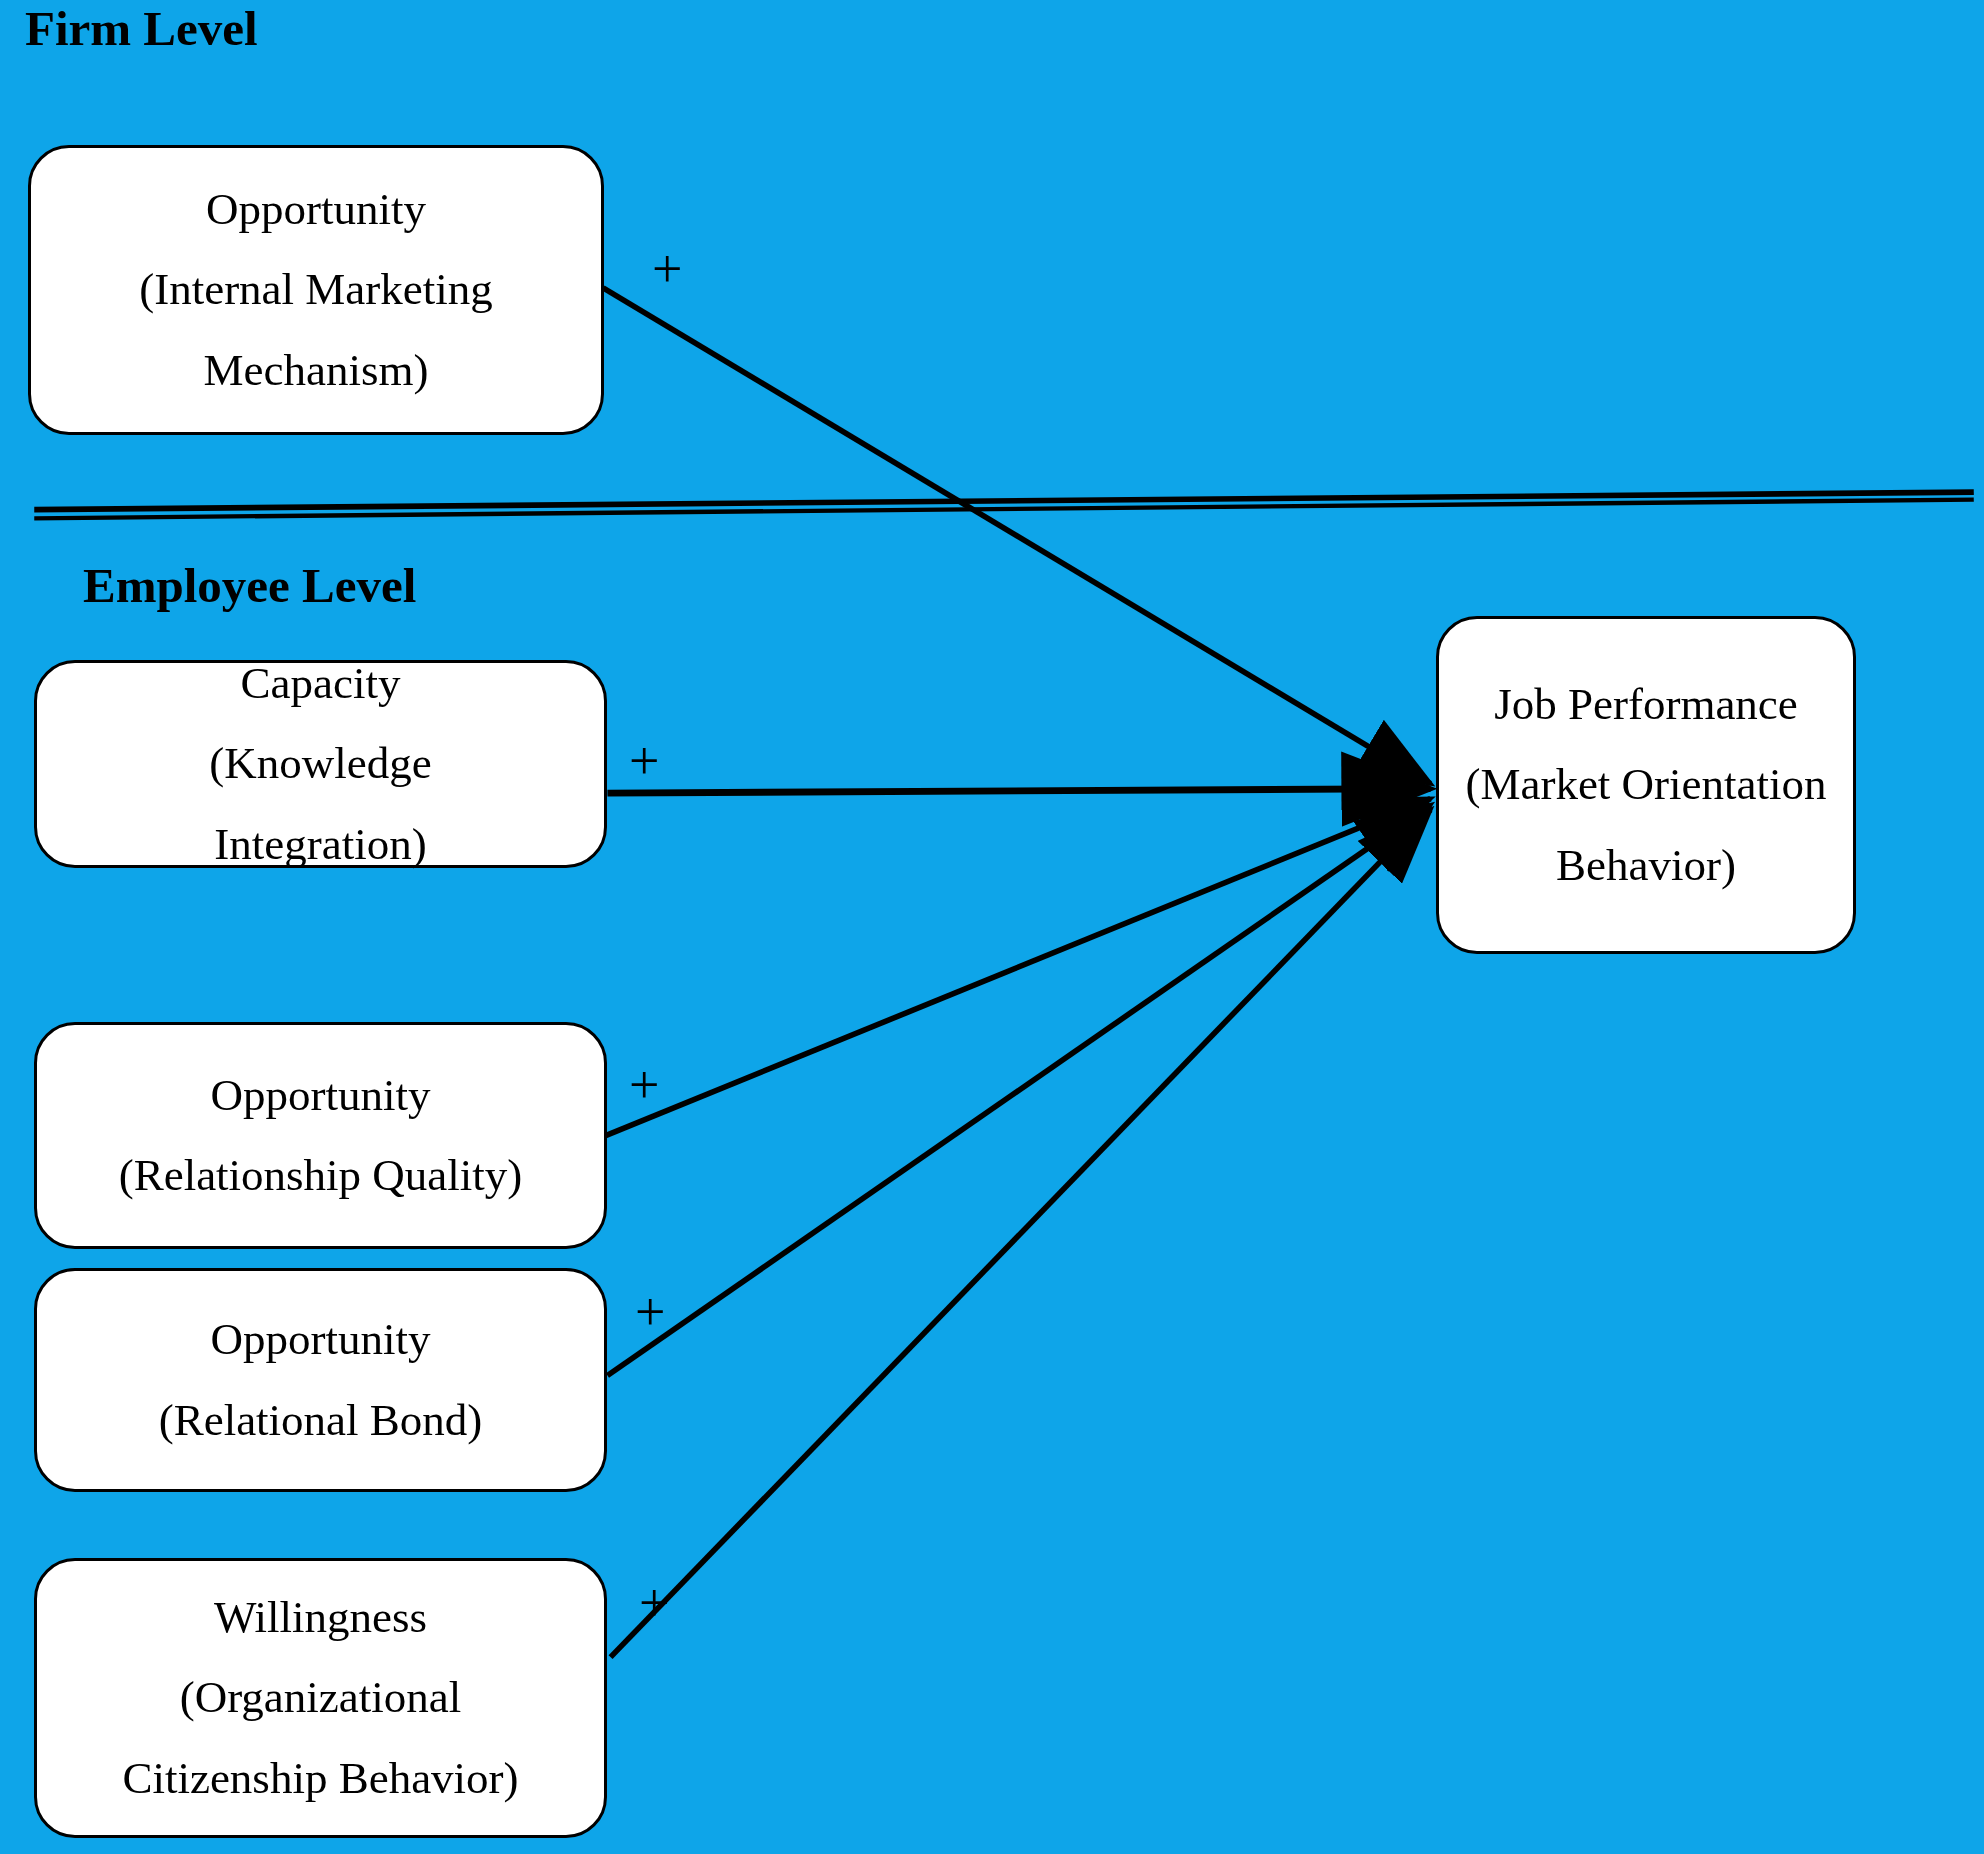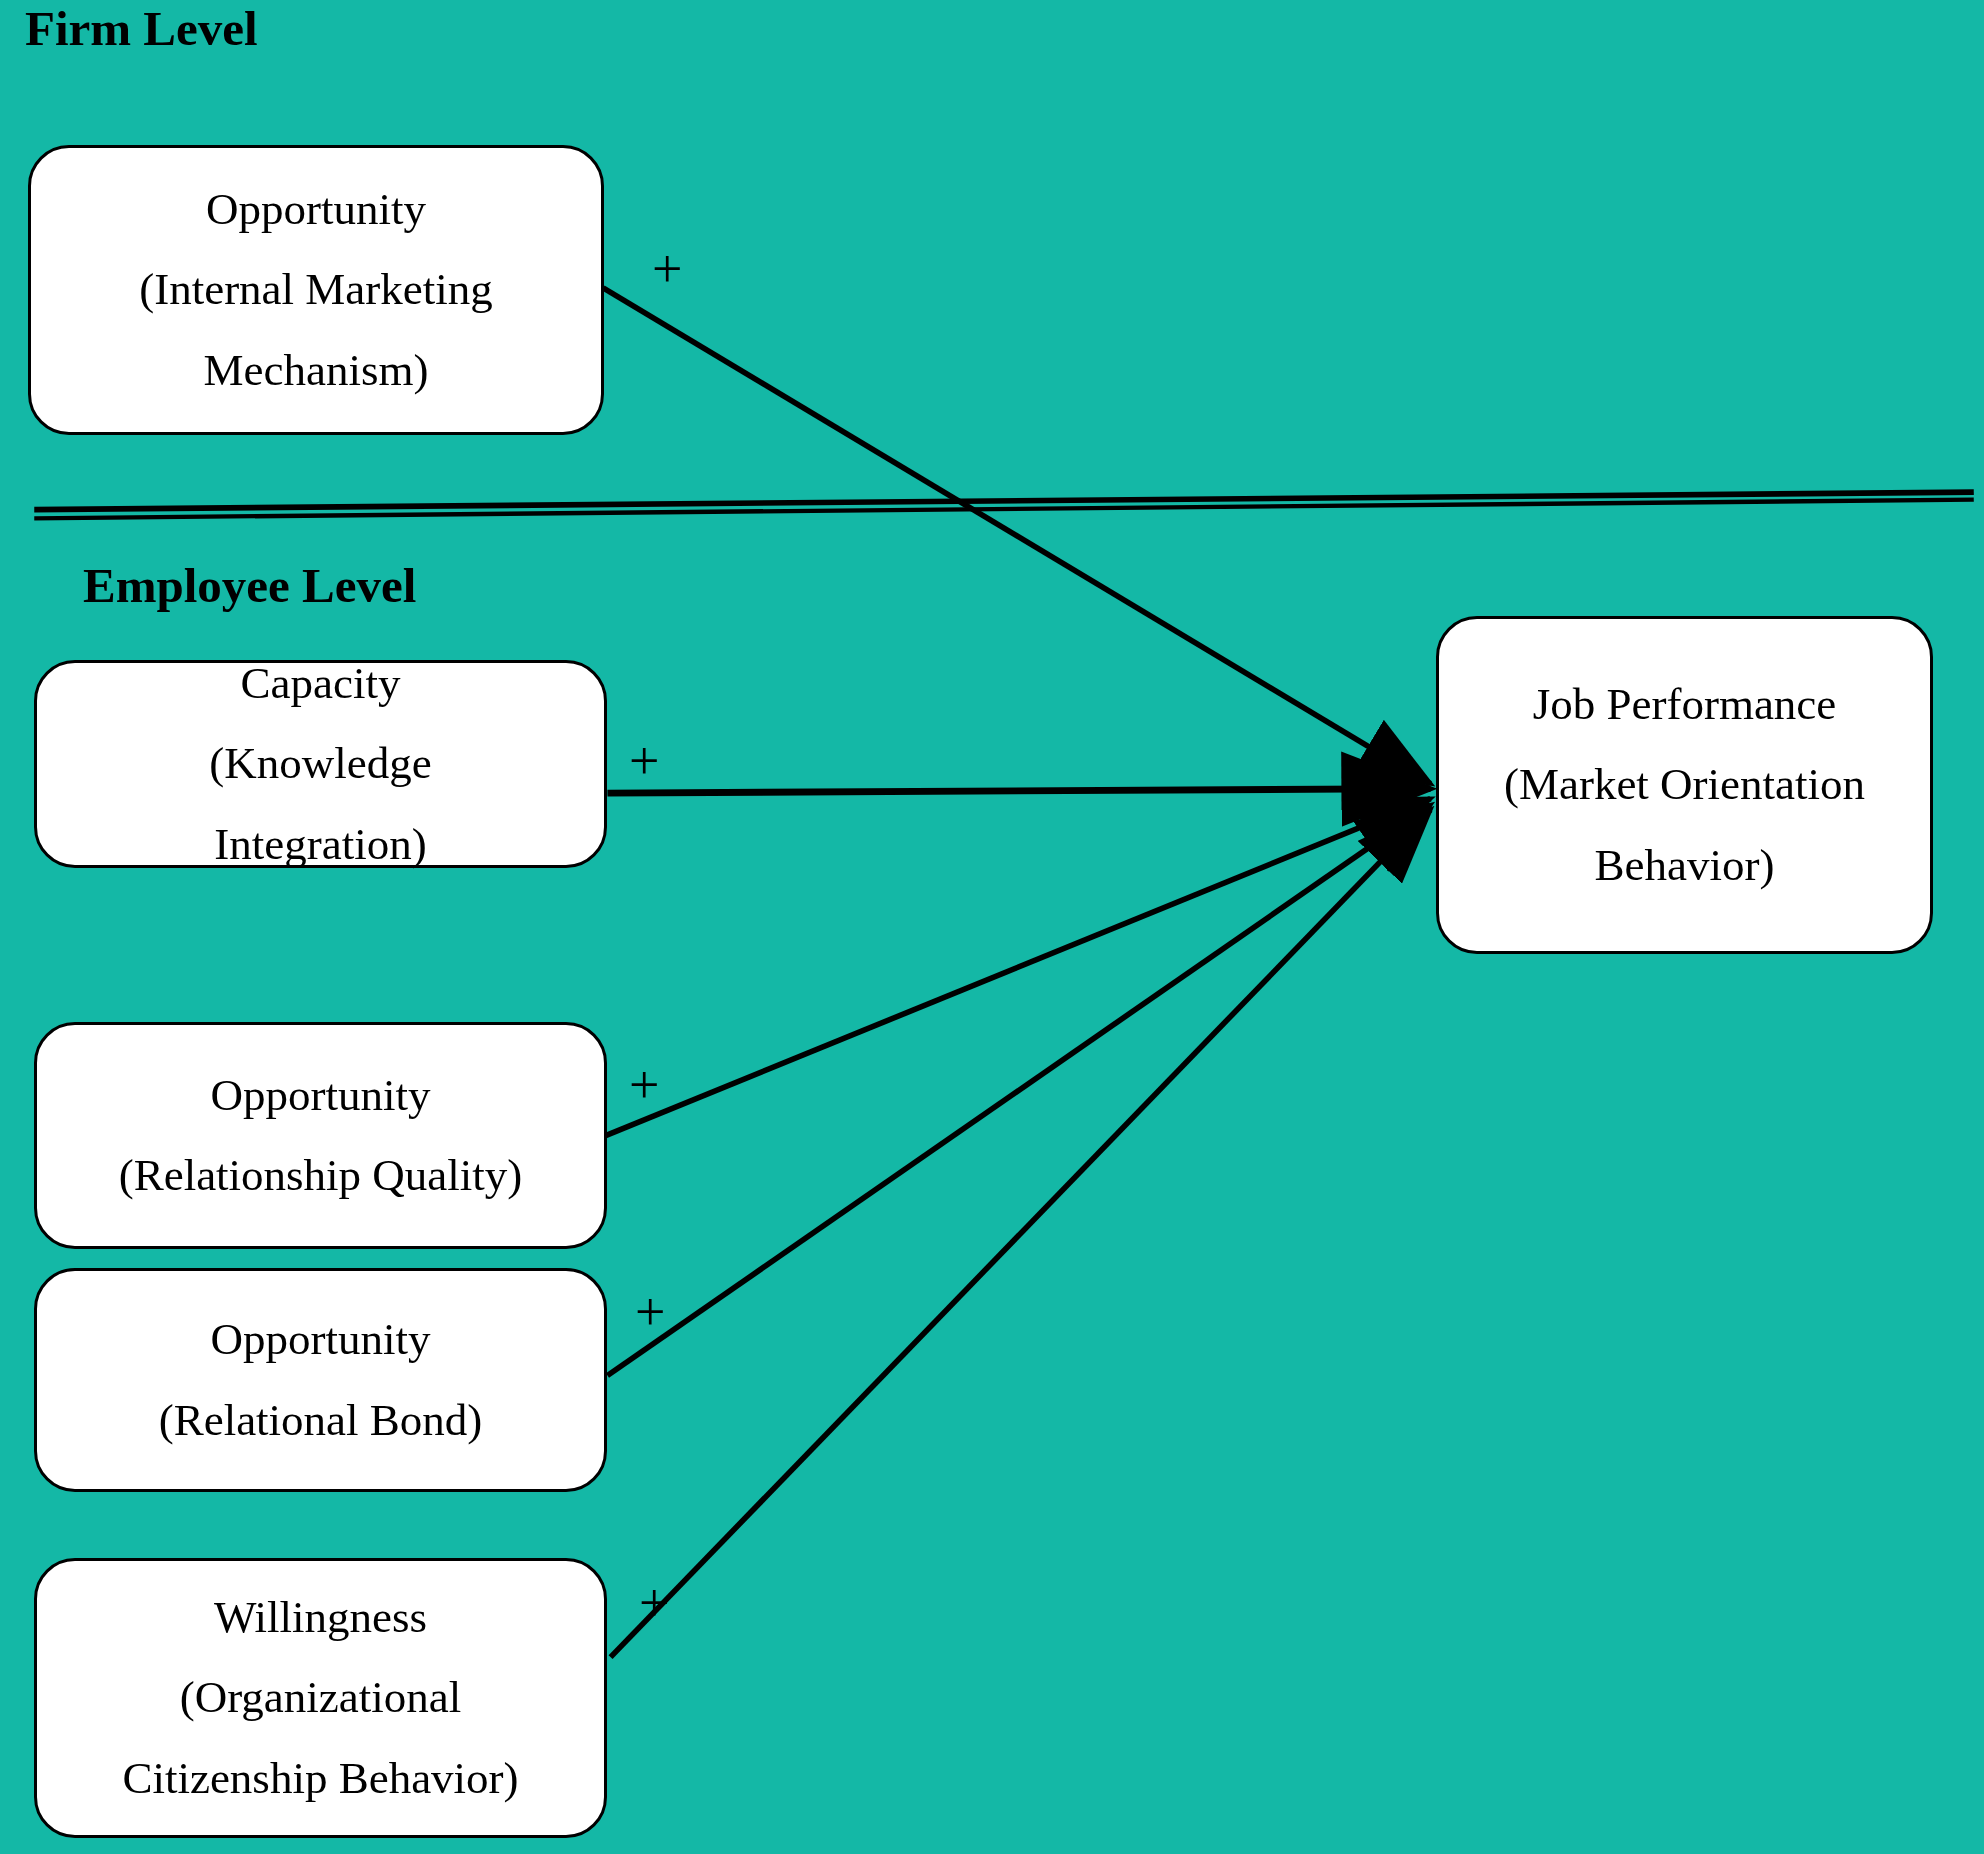--- a/index.html
+++ b/index.html
@@ -8,21 +8,21 @@
     padding: 0;
     background: #ffffff;
   }
   body {
     font-family: "Liberation Serif", "DejaVu Serif", serif;
   }
   #stage {
     position: relative;
     width: 1985px;
     height: 1854px;
-    background: #14b8a6;
+    background: #0ea5e9;
     overflow: hidden;
     text-decoration: underline;
   }
   .level-title {
     position: absolute;
     font-family: "Liberation Serif", "DejaVu Serif", serif;
     font-weight: bold;
     font-size: 49px;
     line-height: 1;
     color: #000000;
@@ -114,21 +114,21 @@
     <span class="line">Opportunity</span>
     <span class="line">(Relational Bond)</span>
   </div>
 
   <div class="node-box" style="left:34px; top:1558px; width:573px; height:280px;text-align:right;">
     <span class="line">Willingness</span>
     <span class="line">(Organizational</span>
     <span class="line">Citizenship Behavior)</span>
   </div>
 
-  <div class="node-box" style="left:1436px; top:616px; width:497px; height:338px;">
+  <div class="node-box" style="left:1436px; top:616px; width:420px; height:338px;">
     <span class="line">Job Performance</span>
     <span class="line">(Market Orientation</span>
     <span class="line">Behavior)</span>
   </div>
 
   <svg class="edges" viewBox="0 0 3186 2976" preserveAspectRatio="none">
     <defs>
       <marker id="arrowhead" markerWidth="14" markerHeight="11" refX="13" refY="5.5" orient="auto" markerUnits="strokeWidth">
         <polygon points="0,0 14,5.5 0,11" fill="#000000"></polygon>
       </marker>

